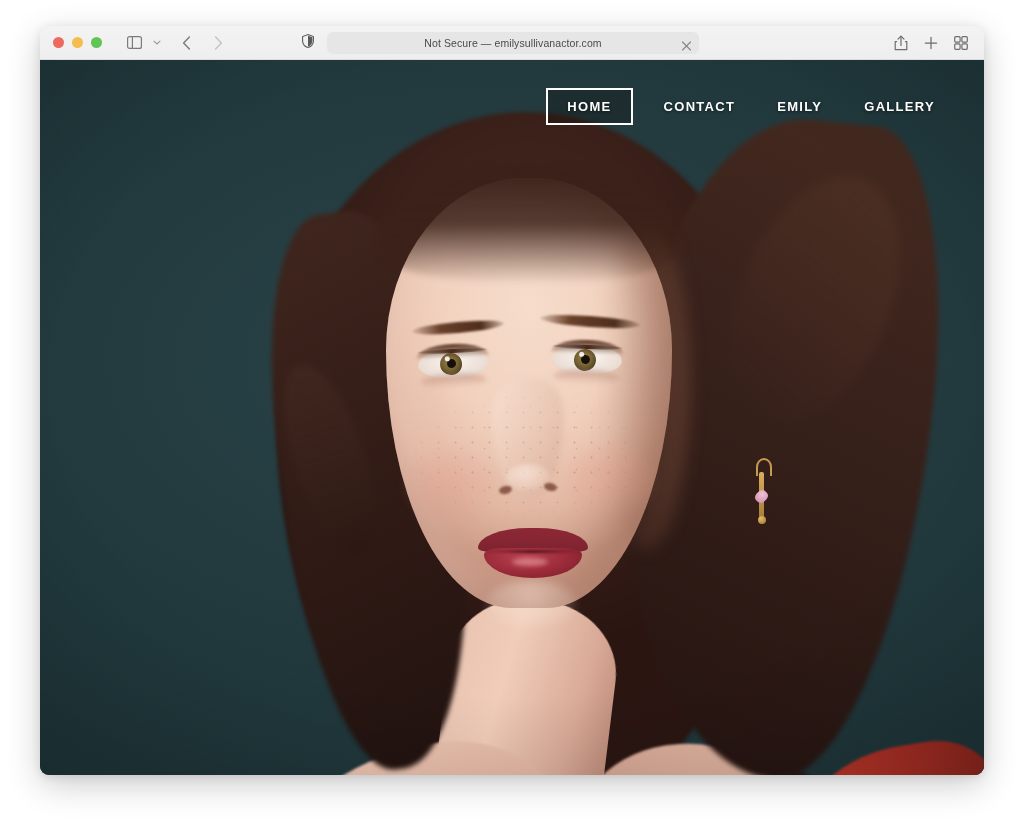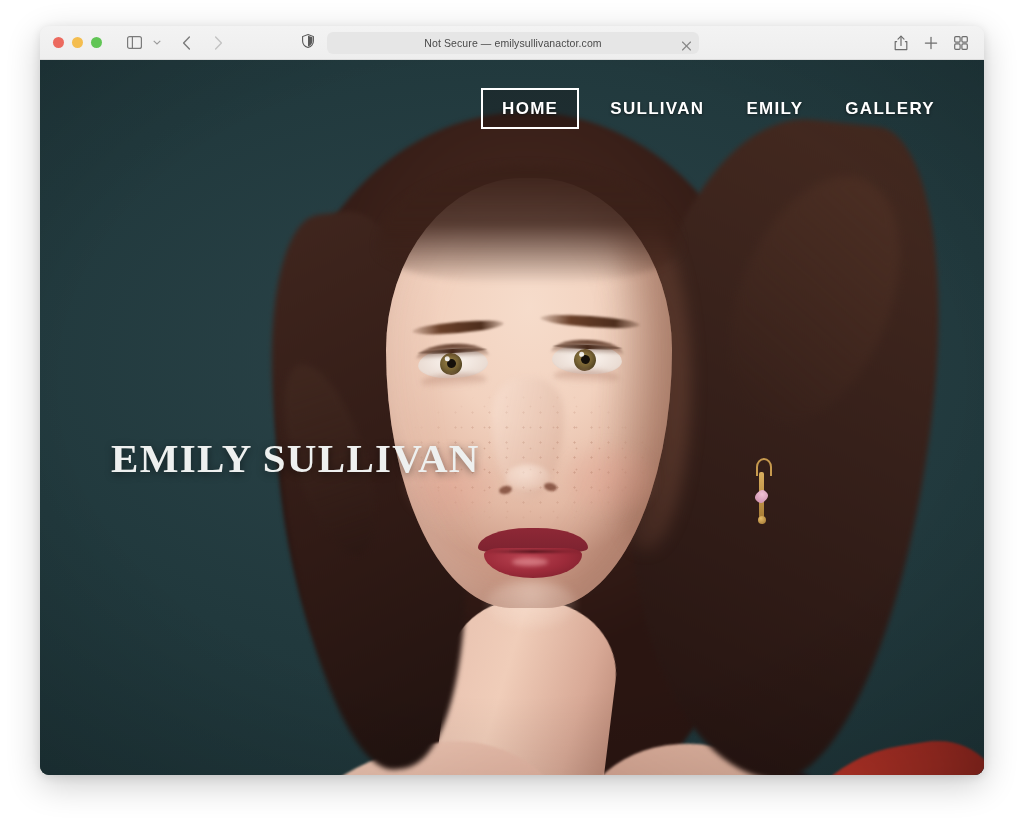--- a/index.html
+++ b/index.html
@@ -470,21 +470,21 @@
   
   .site-nav {
     position: absolute;
     top: 28px;
     right: 28px;
     display: flex;
     align-items: center;
     gap: 0;
   }
   .nav-item {
-    font-size: 17px;
+    font-size: 13px;
     font-weight: bold;
     letter-spacing: 1.3px;
     color: #ffffff;
     text-shadow: 0 1px 3px rgba(0,0,0,0.55);
     padding: 0 21px;
     line-height: 1;
     white-space: nowrap;
   }
   .nav-item.active {
     border: 2px solid #ffffff;
@@ -667,26 +667,25 @@
           </div>
 
           <div class="hair-wisp-a"></div>
           <div class="hair-wisp-b"></div>
         </div>
 
         <div class="vignette"></div>
 
         <nav class="site-nav">
           <div class="nav-item active">HOME</div>
-          <div class="nav-item">SULLIVAN</div>
+          <div class="nav-item">CONTACT</div>
           <div class="nav-item">EMILY</div>
           <div class="nav-item">GALLERY</div>
         </nav>
 
         <div class="hero-copy">
-          <h1 class="hero-title">EMILY SULLIVAN</h1>
         </div>
 
       </div>
     </div>
 
   </div>
 </div>
 
 </body></html>

